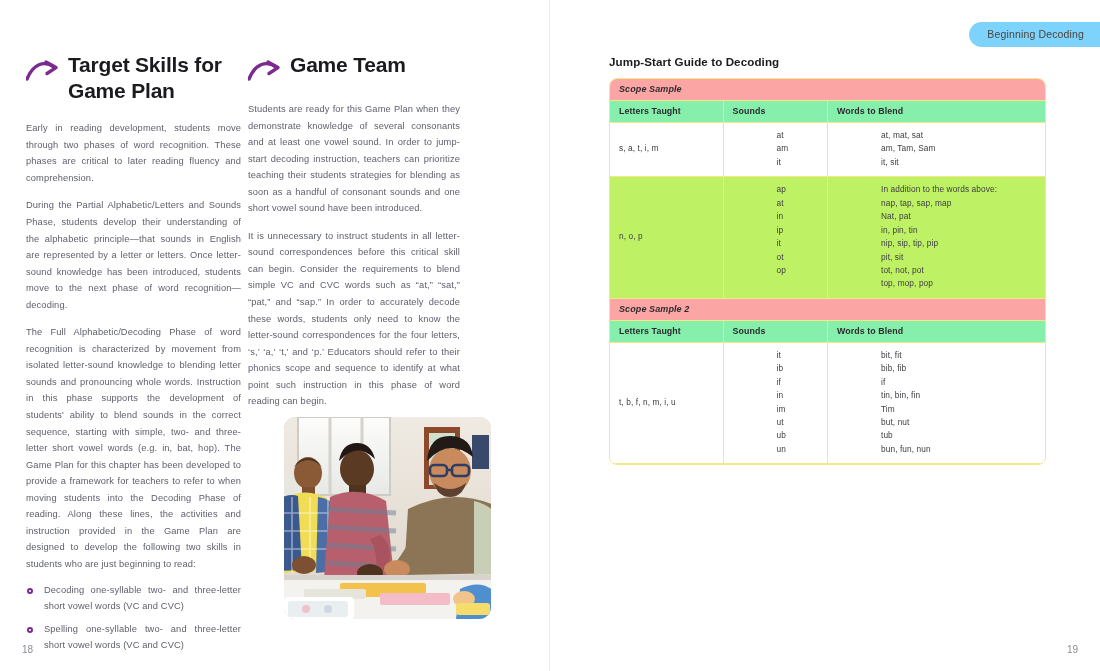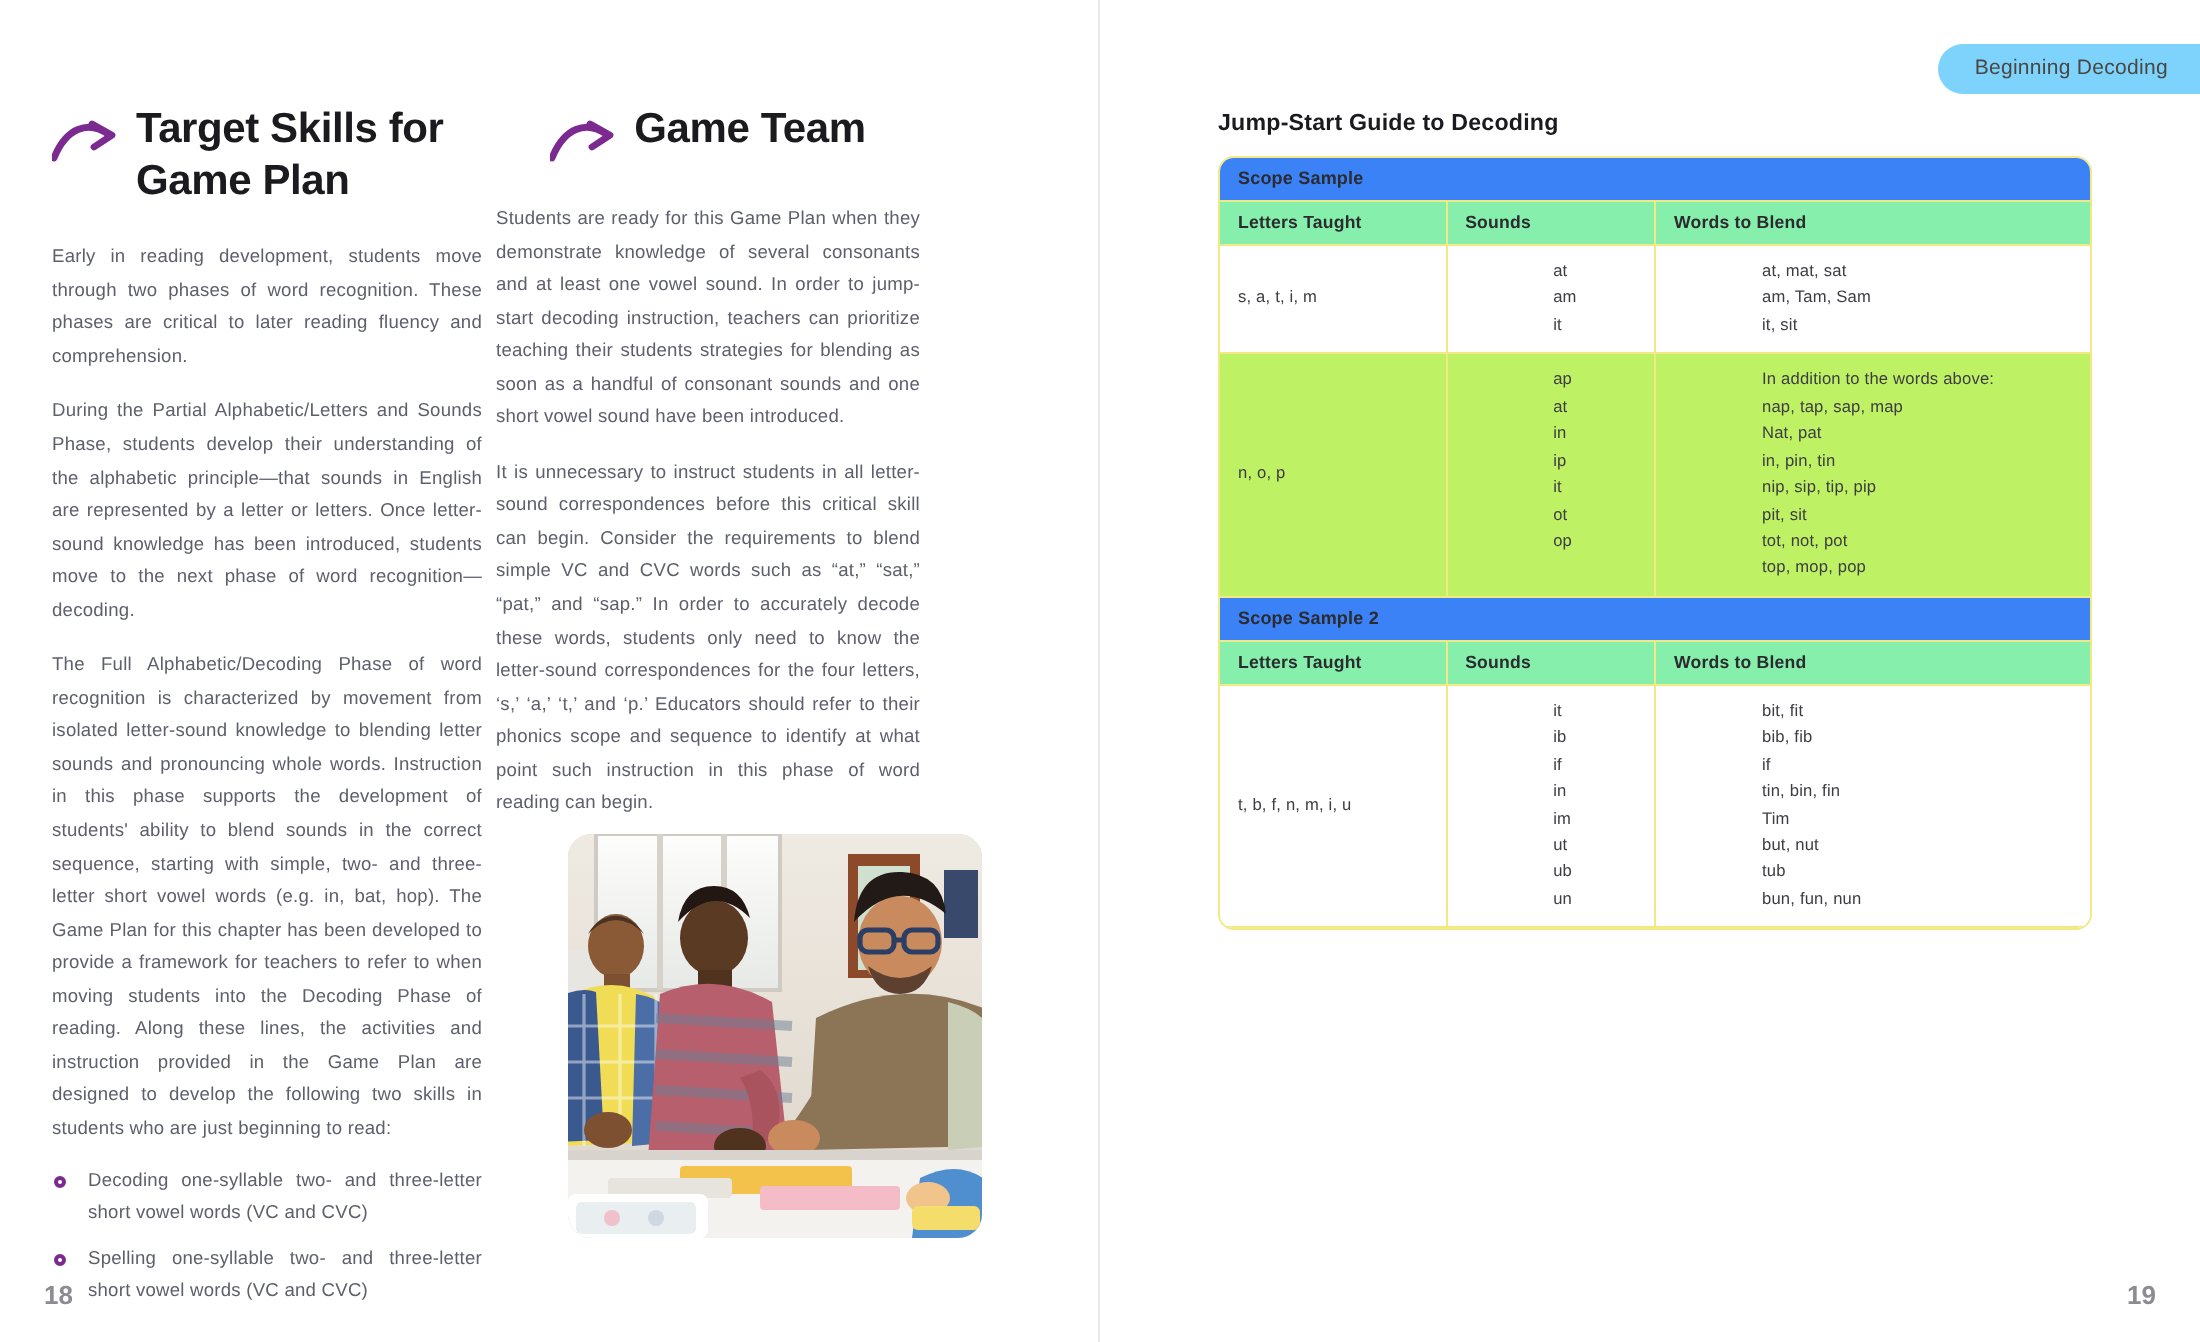--- a/index.html
+++ b/index.html
@@ -28,21 +28,20 @@
     box-sizing: border-box;
   }
   .page-left  { width: 550px; border-right: 1px solid #e9e9ee; }
   .page-right { width: 550px; }
 
   
   .head-row {
     display: flex;
     align-items: flex-start;
     gap: 8px;
-    justify-content: center;
   }
   .arrow-icon {
     flex: 0 0 auto;
     width: 34px;
     height: 26px;
     margin-top: 6px;
   }
   .arrow-icon svg { display: block; }
   h1.section-title {
     margin: 0;
@@ -169,26 +168,27 @@
     padding: 4px 7px;
     vertical-align: top;
     text-align: left;
     font-weight: 400;
   }
   .scope-table td:first-child, .scope-table th:first-child { border-left: none; }
   .scope-table td:last-child,  .scope-table th:last-child  { border-right: none; }
   .scope-table tr:first-child td, .scope-table tr:first-child th { border-top: none; }
 
   tr.scope-band td {
-    background: #3b82f6;
+    background: #fca5a5;
     font-size: 9px;
     font-weight: 700;
     color: #2c2b2f;
     padding: 5px 9px 6px 9px;
     letter-spacing: 0.1px;
+    font-style: italic;
   }
   tr.col-head th {
     background: #86efac;
     font-size: 8.8px;
     font-weight: 700;
     color: #2c2b2f;
     padding: 5px 9px 6px 9px;
     letter-spacing: 0.1px;
   }
   tr.data-row td {
@@ -200,22 +200,22 @@
   }
   tr.data-row.tint td { background: #bef264; }
   tr.data-row.plain td { background: #ffffff; }
   td.c-letters { vertical-align: middle; }
   .cellline { display: block; white-space: nowrap; margin-left: 44px; }
 
   
   .folio {
     position: absolute;
     bottom: 16px;
-    font-size: 13px;
-    font-weight: 700;
+    font-size: 10px;
+    font-weight: 400;
     color: #8b8b94;
   }
   .folio-left  { left: 22px; }
   .folio-right { right: 22px; }
 </style>
 </head>
 <body>
 
 <div class="spread">
 

